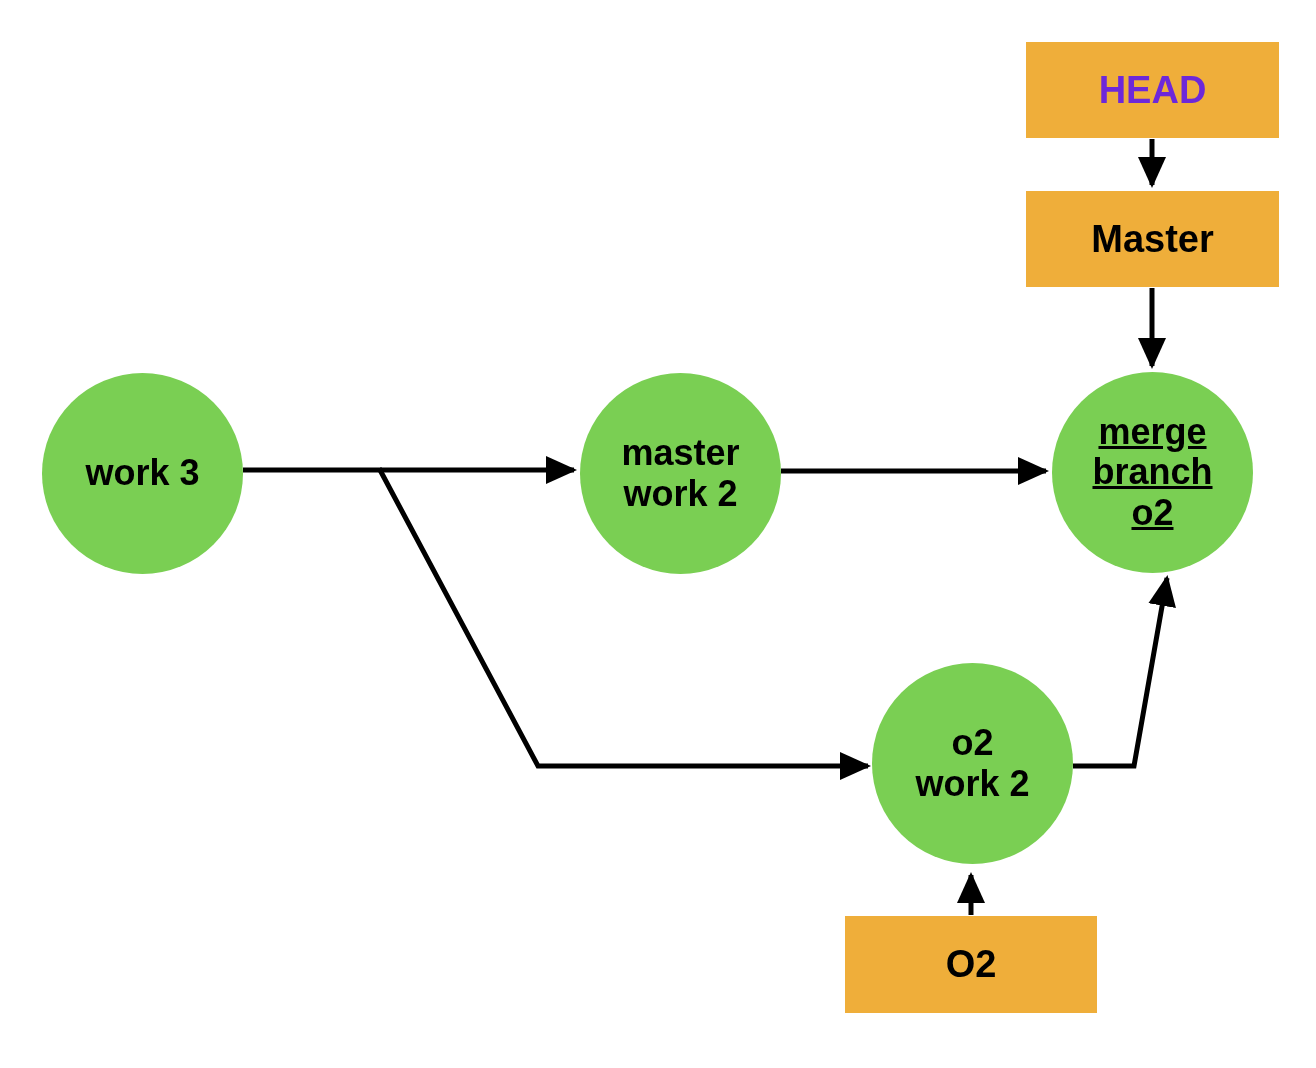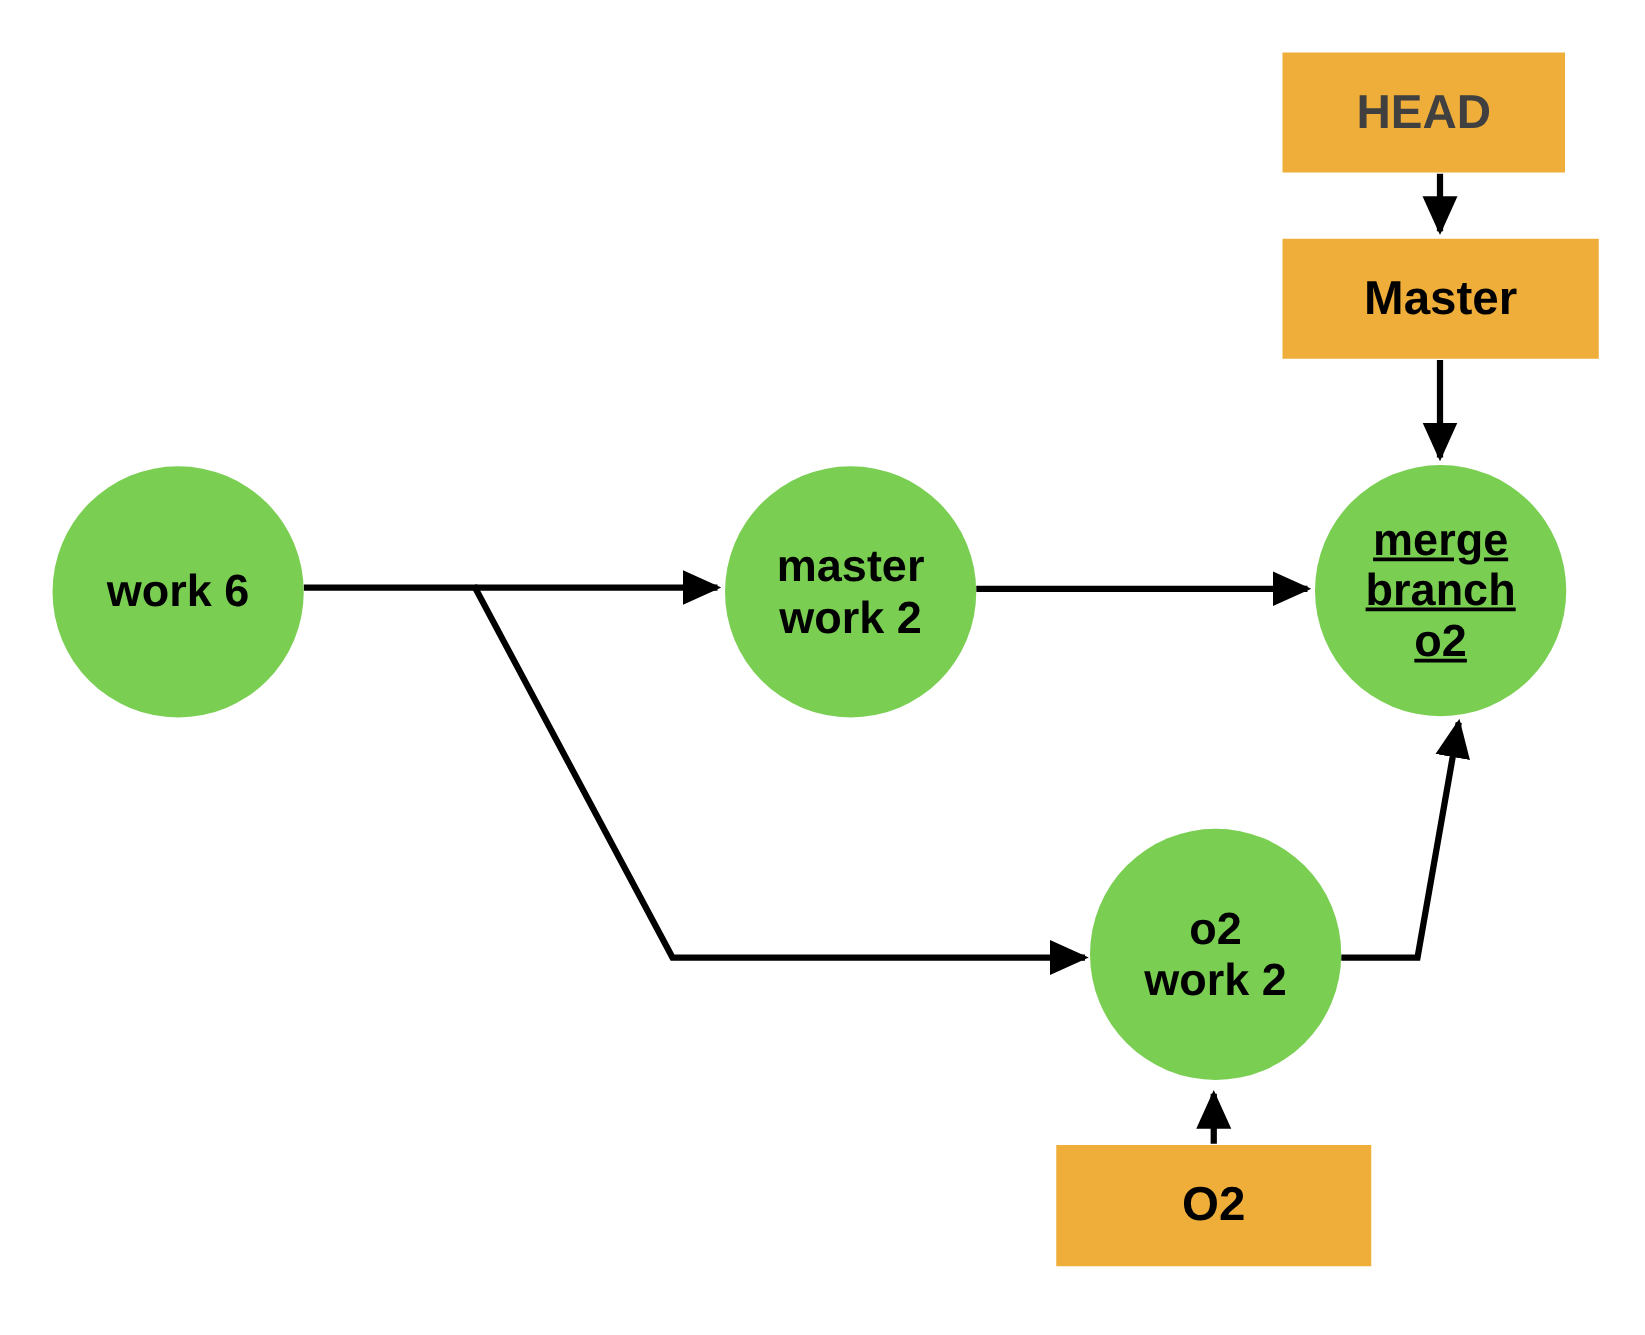--- a/index.html
+++ b/index.html
@@ -69,40 +69,40 @@
     <polyline points="380,470 538,766 868,766" fill="none" stroke="#000000" stroke-width="5" marker-end="url(#arrowhead)"></polyline>
 
     <line x1="781" y1="471" x2="1046" y2="471" stroke="#000000" stroke-width="5" marker-end="url(#arrowhead)"></line>
 
     <polyline points="1073,766 1134,766 1167,578" fill="none" stroke="#000000" stroke-width="5" marker-end="url(#arrowhead)"></polyline>
 
     <line x1="971" y1="915" x2="971" y2="875" stroke="#000000" stroke-width="5" marker-end="url(#arrowhead)"></line>
   </svg>
 
   <div class="node node-circle" style="left: 42px; top: 373px; width: 201px; height: 201px; background: rgb(122, 207, 83); font-size: 36px; color: rgb(0, 0, 0); border-radius: 50%;">
-    <span class="node-label">work 6</span>
+    <span class="node-label">work 3</span>
   </div>
 
   <div class="node node-circle" style="left: 580px; top: 373px; width: 201px; height: 201px; background: rgb(122, 207, 83); font-size: 36px; color: rgb(0, 0, 0); border-radius: 50%;">
     <span class="node-label">master
 work 2</span>
   </div>
 
   <div class="node node-circle" style="left: 1052px; top: 372px; width: 201px; height: 201px; background: rgb(122, 207, 83); font-size: 36px; color: rgb(0, 0, 0); border-radius: 50%; text-decoration: underline;">
     <span class="node-label">merge
 branch
 o2</span>
   </div>
 
   <div class="node node-circle" style="left: 872px; top: 663px; width: 201px; height: 201px; background: rgb(122, 207, 83); font-size: 36px; color: rgb(0, 0, 0); border-radius: 50%;">
     <span class="node-label">o2
 work 2</span>
   </div>
 
-  <div class="node node-rect" style="left: 1026px; top: 42px; width: 226px; height: 96px; background: rgb(239, 174, 58); font-size: 38px; color: #404040;">
+  <div class="node node-rect" style="left: 1026px; top: 42px; width: 253px; height: 96px; background: rgb(239, 174, 58); font-size: 38px; color: #6d28d9;">
     <span class="node-label">HEAD</span>
   </div>
 
   <div class="node node-rect" style="left: 1026px; top: 191px; width: 253px; height: 96px; background: rgb(239, 174, 58); font-size: 38px; color: rgb(0, 0, 0);">
     <span class="node-label">Master</span>
   </div>
 
   <div class="node node-rect" style="left: 845px; top: 916px; width: 252px; height: 97px; background: rgb(239, 174, 58); font-size: 38px; color: rgb(0, 0, 0);">
     <span class="node-label">O2</span>
   </div>

